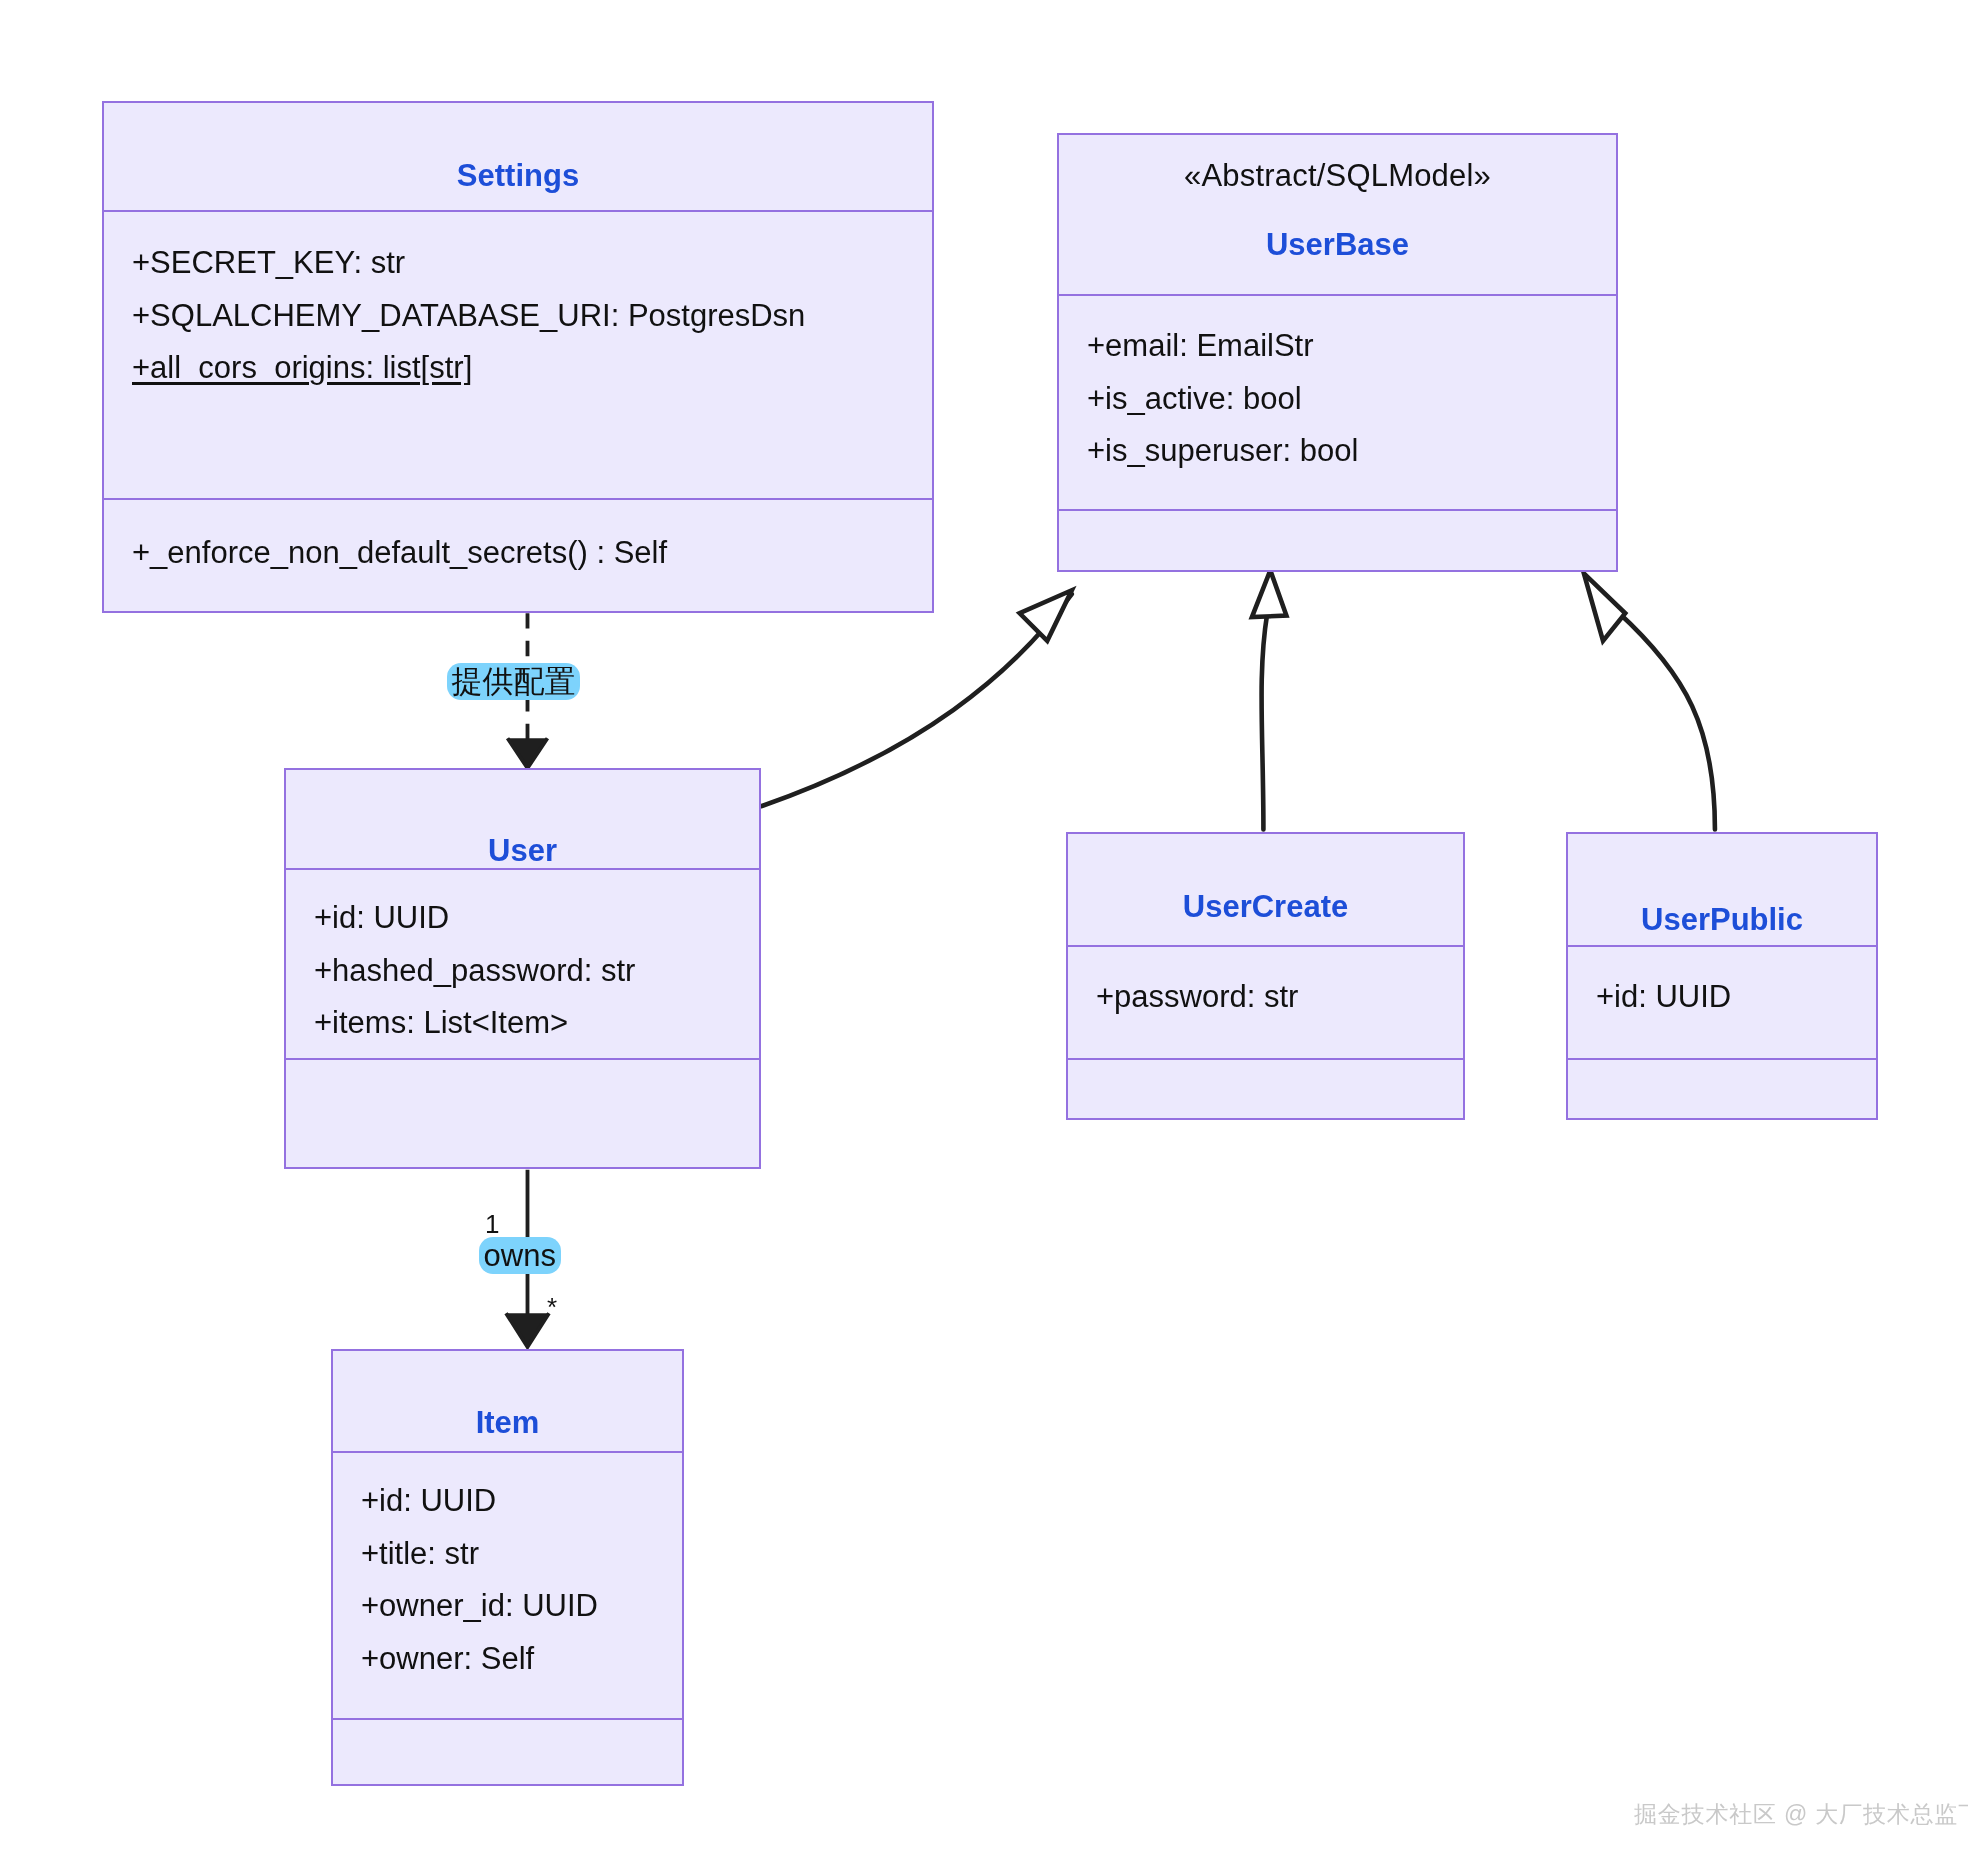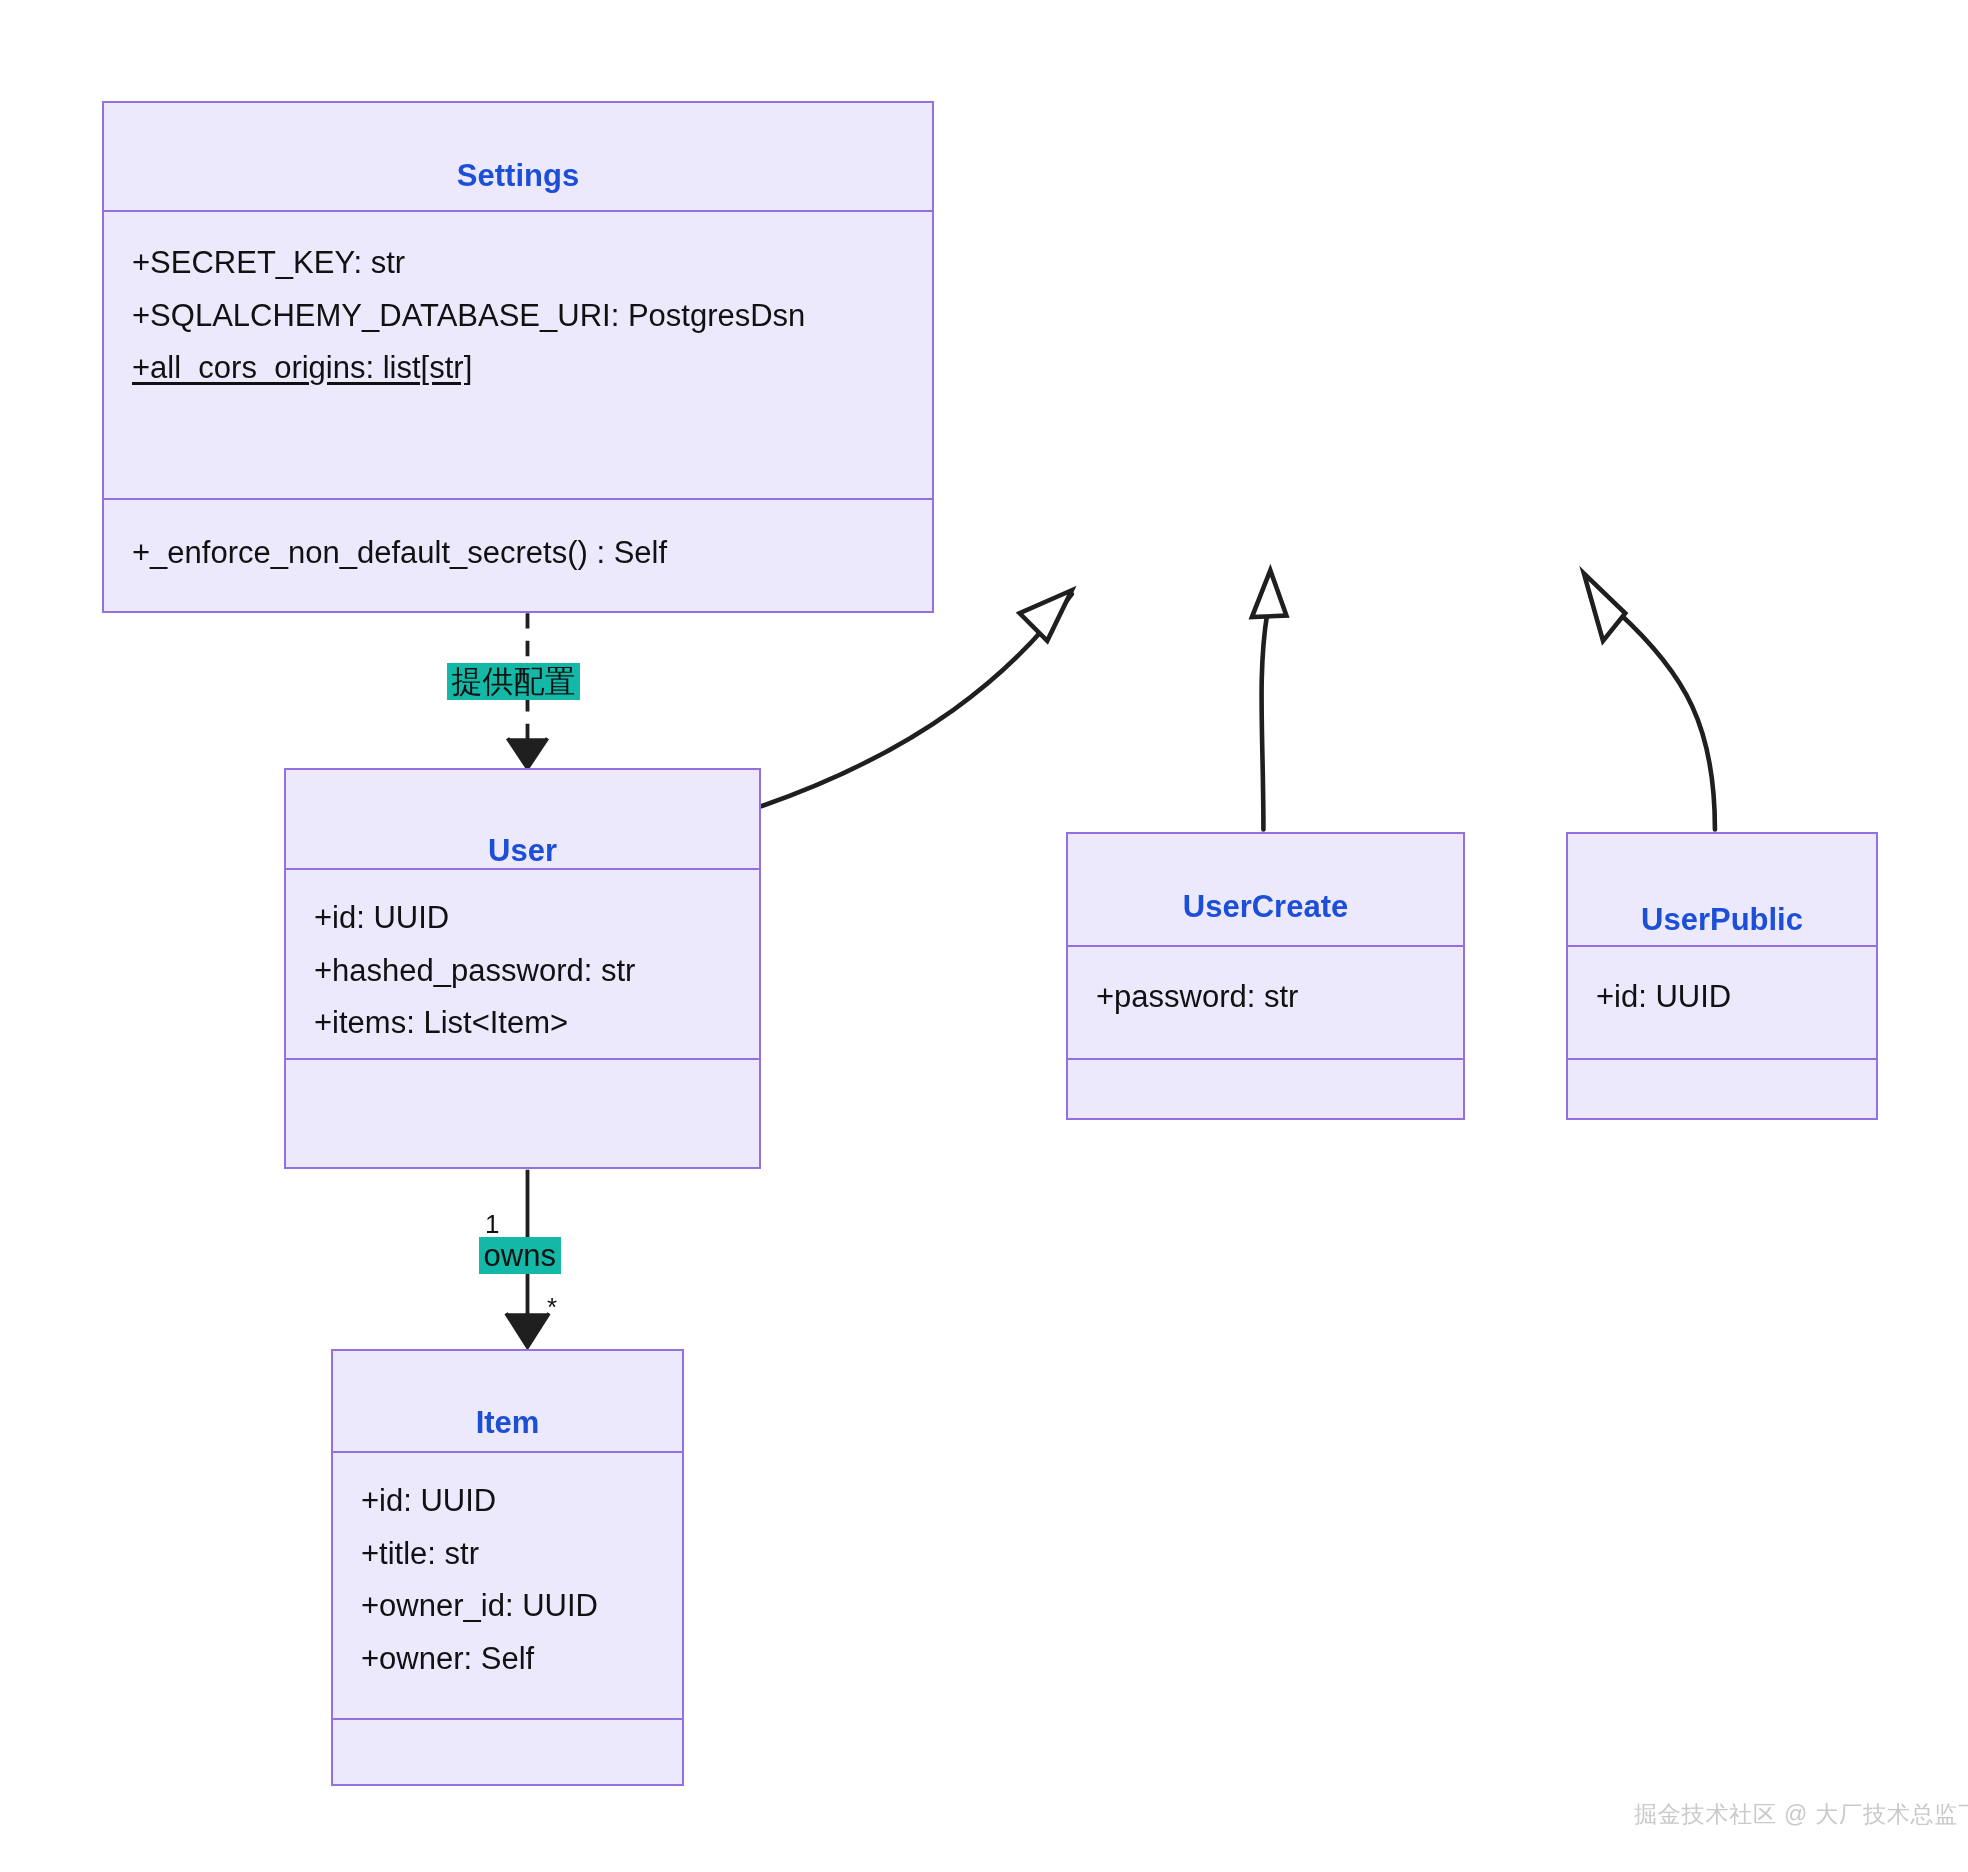--- a/index.html
+++ b/index.html
@@ -77,24 +77,25 @@
   .attr-list, .method-list {
     display: flex;
     flex-direction: column;
   }
 
   
   .edge-label {
     position: absolute;
     font-size: 31px;
     color: #111111;
-    background: #14b8a6;
+    background: #7dd3fc;
     line-height: 1.1;
     padding: 1.5px 4.6px;
     white-space: nowrap;
+    border-radius: 14px;
   }
   .mult-label {
     position: absolute;
     font-size: 26px;
     color: #111111;
     background: transparent;
     line-height: 1;
     white-space: nowrap;
   }
 
@@ -152,20 +153,32 @@
     <div class="compartment sep attr-list" style="height:288px; padding:35px 0 0 28px; gap:21.5px;">
       <div class="member">+SECRET_KEY: str</div>
       <div class="member">+SQLALCHEMY_DATABASE_URI: PostgresDsn</div>
       <div class="member static">+all_cors_origins: list[str]</div>
     </div>
     <div class="compartment sep method-list" style="flex:1; padding:37px 0 0 28px; gap:20px;">
       <div class="member">+_enforce_non_default_secrets() : Self</div>
     </div>
   </div>
 
+  <div class="uml-class" style="left:1057px; top:133px; width:561px; height:439px;">
+    <div class="compartment cls-header" style="height:159px; padding-top:23px; gap:4.6px;">
+      <div class="cls-stereotype">«Abstract/SQLModel»</div>
+      <div class="cls-name">UserBase</div>
+    </div>
+    <div class="compartment sep attr-list" style="height:215px; padding:34px 0 0 28px; gap:21.5px;">
+      <div class="member">+email: EmailStr</div>
+      <div class="member">+is_active: bool</div>
+      <div class="member">+is_superuser: bool</div>
+    </div>
+    <div class="compartment sep method-list" style="flex:1;"></div>
+  </div>
 
   <div class="uml-class" style="left:284px; top:768px; width:477px; height:401px;">
     <div class="compartment cls-header" style="height:98px; padding-top:34px;">
       <div class="cls-name">User</div>
     </div>
     <div class="compartment sep attr-list" style="height:190px; padding:32px 0 0 28px; gap:21.5px;">
       <div class="member">+id: UUID</div>
       <div class="member">+hashed_password: str</div>
       <div class="member">+items: List&lt;Item&gt;</div>
     </div>

